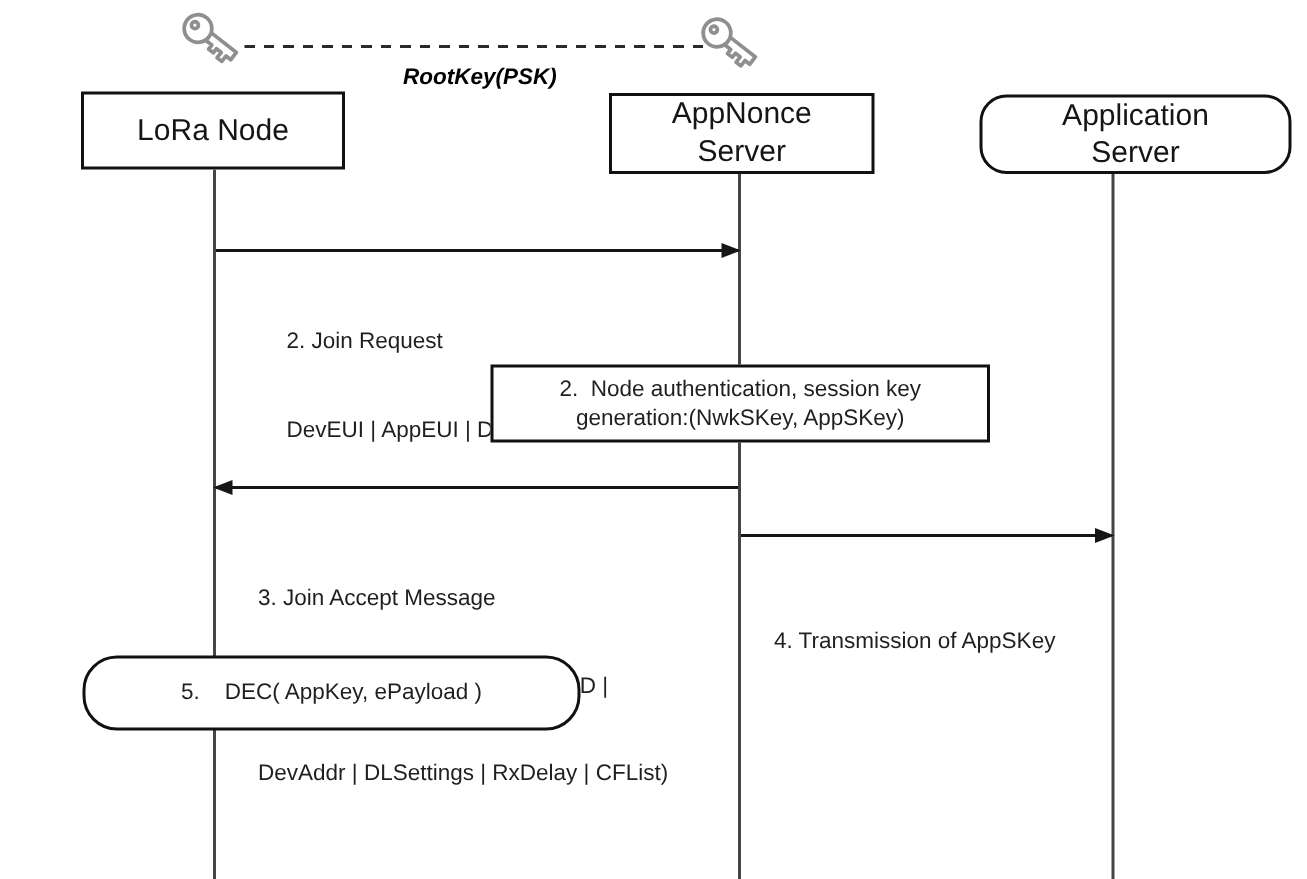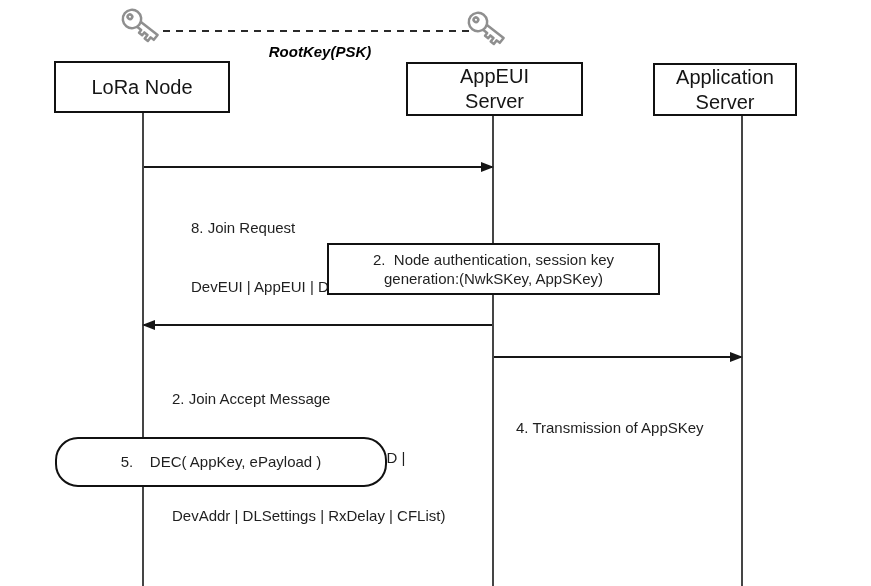--- a/index.html
+++ b/index.html
@@ -116,51 +116,51 @@
 
   <div class="dashed-link" style="left:163px;top:30px;width:306px;"></div>
 
   <div class="rootkey-label" style="left:240px;top:43px;width:160px;">RootKey(PSK)</div>
 
   <div class="actor" style="left:54px;top:61px;width:176px;height:52px;">
     <span>LoRa Node</span>
   </div>
 
   <div class="actor" style="left:406px;top:62px;width:177px;height:54px;">
-    <span>AppEUI</span>
+    <span>AppNonce</span>
     <span>Server</span>
   </div>
 
-  <div class="actor" style="left:653px;top:63px;width:144px;height:53px;">
+  <div class="actor" style="left:653px;top:63px;width:208px;height:53px;border-radius:18px;">
     <span>Application</span>
     <span>Server</span>
   </div>
 
   <div class="lifeline" style="left:142px;top:113px;height:473px;"></div>
   <div class="lifeline" style="left:492px;top:116px;height:470px;"></div>
   <div class="lifeline" style="left:741px;top:116px;height:470px;"></div>
 
   <div class="msg-line" style="left:144px;top:166px;width:348px;">
     <div class="arrow-right"></div>
   </div>
   <div class="msg-text" style="left:191px;top:179px;">
-    <div>8. Join Request</div>
+    <div>2. Join Request</div>
     <div>DevEUI | AppEUI | DevNonce | MIC</div>
   </div>
 
   <div class="proc-box" style="left:327px;top:243px;width:333px;height:52px;">
     <div class="ln">2.  Node authentication, session key</div>
     <div class="ln">generation:(NwkSKey, AppSKey)</div>
   </div>
 
   <div class="msg-line" style="left:144px;top:324px;width:348px;">
     <div class="arrow-left"></div>
   </div>
   <div class="msg-text" style="left:172px;top:350px;">
-    <div>2. Join Accept Message</div>
+    <div>3. Join Accept Message</div>
     <div>ENC( AppKey, (AppNonce | NetID |</div>
     <div>DevAddr | DLSettings | RxDelay | CFList)</div>
   </div>
 
   <div class="msg-line" style="left:494px;top:356px;width:247px;">
     <div class="arrow-right"></div>
   </div>
   <div class="msg-text" style="left:516px;top:379px;text-align:center;">
     <div>4. Transmission of AppSKey</div>
   </div>

